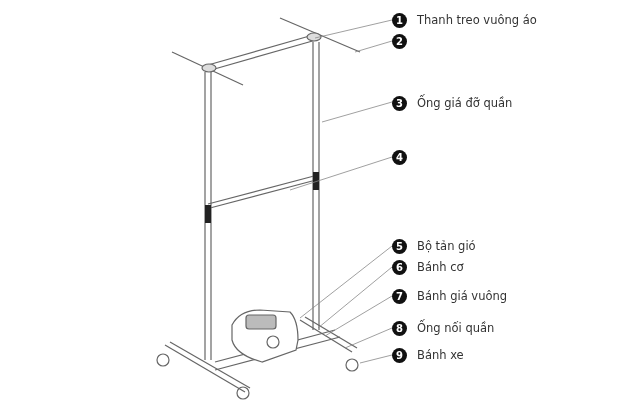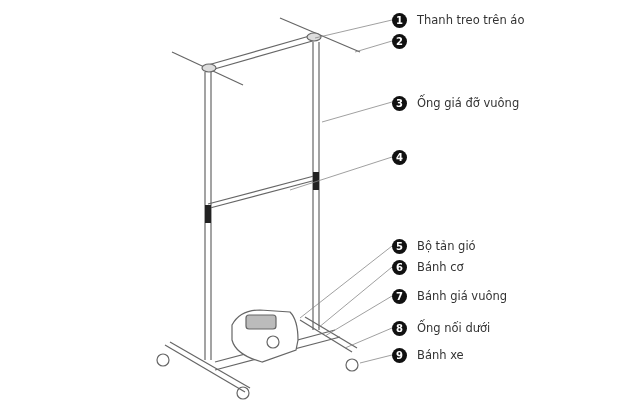--- a/index.html
+++ b/index.html
@@ -59,44 +59,44 @@
       <line x1="392" y1="267" x2="318" y2="328"></line>
       <line x1="392" y1="296" x2="325" y2="336"></line>
       <line x1="392" y1="328" x2="345" y2="348"></line>
       <line x1="392" y1="355" x2="360" y2="363"></line>
     </g>
   </g>
 </svg>
 
 <div class="label-row" style="top:11px">
   <span class="badge">1</span>
-  <span class="label-text">Thanh treo trên áo</span>
+  <span class="label-text">Thanh treo vuông áo</span>
 </div>
 <div class="label-row" style="top:32px">
   <span class="badge">2</span>
 </div>
 <div class="label-row" style="top:94px">
   <span class="badge">3</span>
-  <span class="label-text">Ống giá đỡ vuông</span>
+  <span class="label-text">Ống giá đỡ quần</span>
 </div>
 <div class="label-row" style="top:148px">
   <span class="badge">4</span>
 </div>
 <div class="label-row" style="top:237px">
   <span class="badge">5</span>
   <span class="label-text">Bộ tản gió</span>
 </div>
 <div class="label-row" style="top:258px">
   <span class="badge">6</span>
   <span class="label-text">Bánh cơ</span>
 </div>
 <div class="label-row" style="top:287px">
   <span class="badge">7</span>
   <span class="label-text">Bánh giá vuông</span>
 </div>
 <div class="label-row" style="top:319px">
   <span class="badge">8</span>
-  <span class="label-text">Ống nối dưới</span>
+  <span class="label-text">Ống nối quần</span>
 </div>
 <div class="label-row" style="top:346px">
   <span class="badge">9</span>
   <span class="label-text">Bánh xe</span>
 </div>
 
 </body></html>

